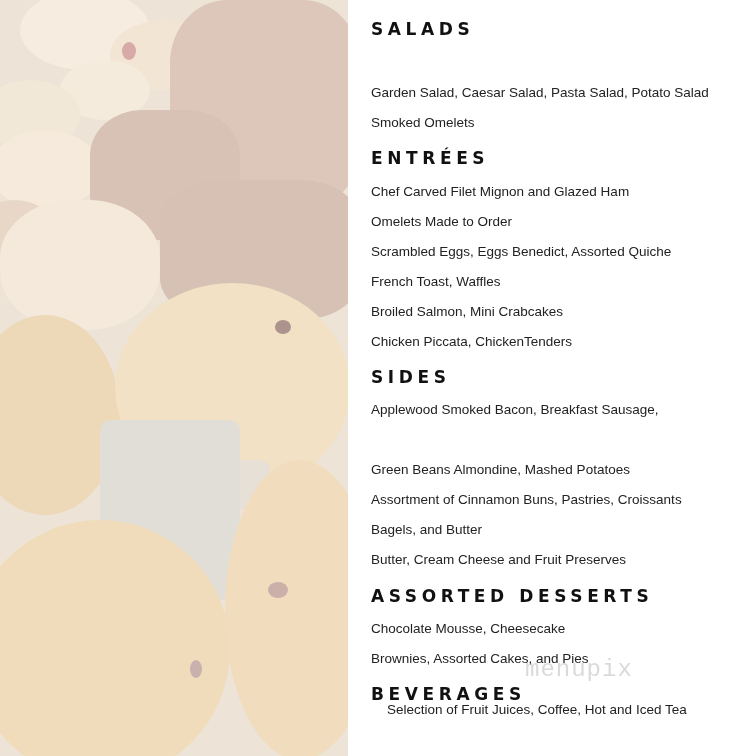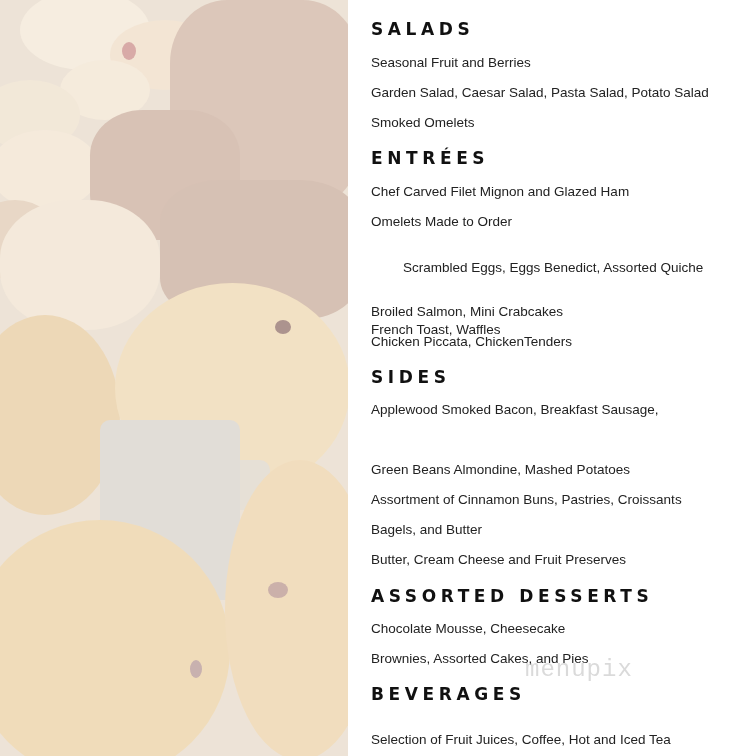--- a/index.html
+++ b/index.html
@@ -101,41 +101,40 @@
     <div class="blob" style="left:275px;top:320px;width:16px;height:14px;background:#8d6a63;"></div>
     <div class="blob" style="left:122px;top:42px;width:14px;height:18px;background:#c98a86;"></div>
     <div class="blob" style="left:268px;top:582px;width:20px;height:16px;background:#b7928a;"></div>
     <div class="blob" style="left:190px;top:660px;width:12px;height:18px;background:#b39390;"></div>
     <div class="photo-fade"></div>
   </div>
 
   <div class="menu">
 
     <div class="heading" style="top:19px;">SALADS</div>
-    <div class="item" style="top:55px;">Seasonal Fruit and Berries</div>
     <div class="item" style="top:85px;">Garden Salad, Caesar Salad, Pasta Salad, Potato Salad</div>
     <div class="item" style="top:115px;">Smoked Omelets</div>
 
     <div class="heading" style="top:148px;">ENTRÉES</div>
     <div class="item" style="top:184px;">Chef Carved Filet Mignon and Glazed Ham</div>
     <div class="item" style="top:214px;">Omelets Made to Order</div>
-    <div class="item" style="top:260px;margin-left:32px;">Scrambled Eggs, Eggs Benedict, Assorted Quiche</div>
-    <div class="item" style="top:274px;margin-top:48px;">French Toast, Waffles</div>
+    <div class="item" style="top:244px;">Scrambled Eggs, Eggs Benedict, Assorted Quiche</div>
+    <div class="item" style="top:274px;">French Toast, Waffles</div>
     <div class="item" style="top:304px;">Broiled Salmon, Mini Crabcakes</div>
     <div class="item" style="top:334px;">Chicken Piccata, ChickenTenders</div>
 
     <div class="heading" style="top:367px;">SIDES</div>
     <div class="item" style="top:402px;">Applewood Smoked Bacon, Breakfast Sausage,</div>
     <div class="item" style="top:462px;">Green Beans Almondine, Mashed Potatoes</div>
     <div class="item" style="top:492px;">Assortment of Cinnamon Buns, Pastries, Croissants</div>
     <div class="item" style="top:522px;">Bagels, and Butter</div>
     <div class="item" style="top:552px;">Butter, Cream Cheese and Fruit Preserves</div>
 
     <div class="heading" style="top:586px;">ASSORTED DESSERTS</div>
     <div class="item" style="top:621px;">Chocolate Mousse, Cheesecake</div>
     <div class="item" style="top:651px;">Brownies, Assorted Cakes, and Pies</div>
 
     <div class="heading" style="top:684px;">BEVERAGES</div>
-    <div class="item" style="top:732px;">Selection of Fruit Juices, Coffee, Hot and Iced Tea</div>
+    <div class="item" style="top:702px;margin-left:16px;">Selection of Fruit Juices, Coffee, Hot and Iced Tea</div>
 
     <div class="watermark">menupix</div>
   </div>
 </div>
 
 </body></html>

